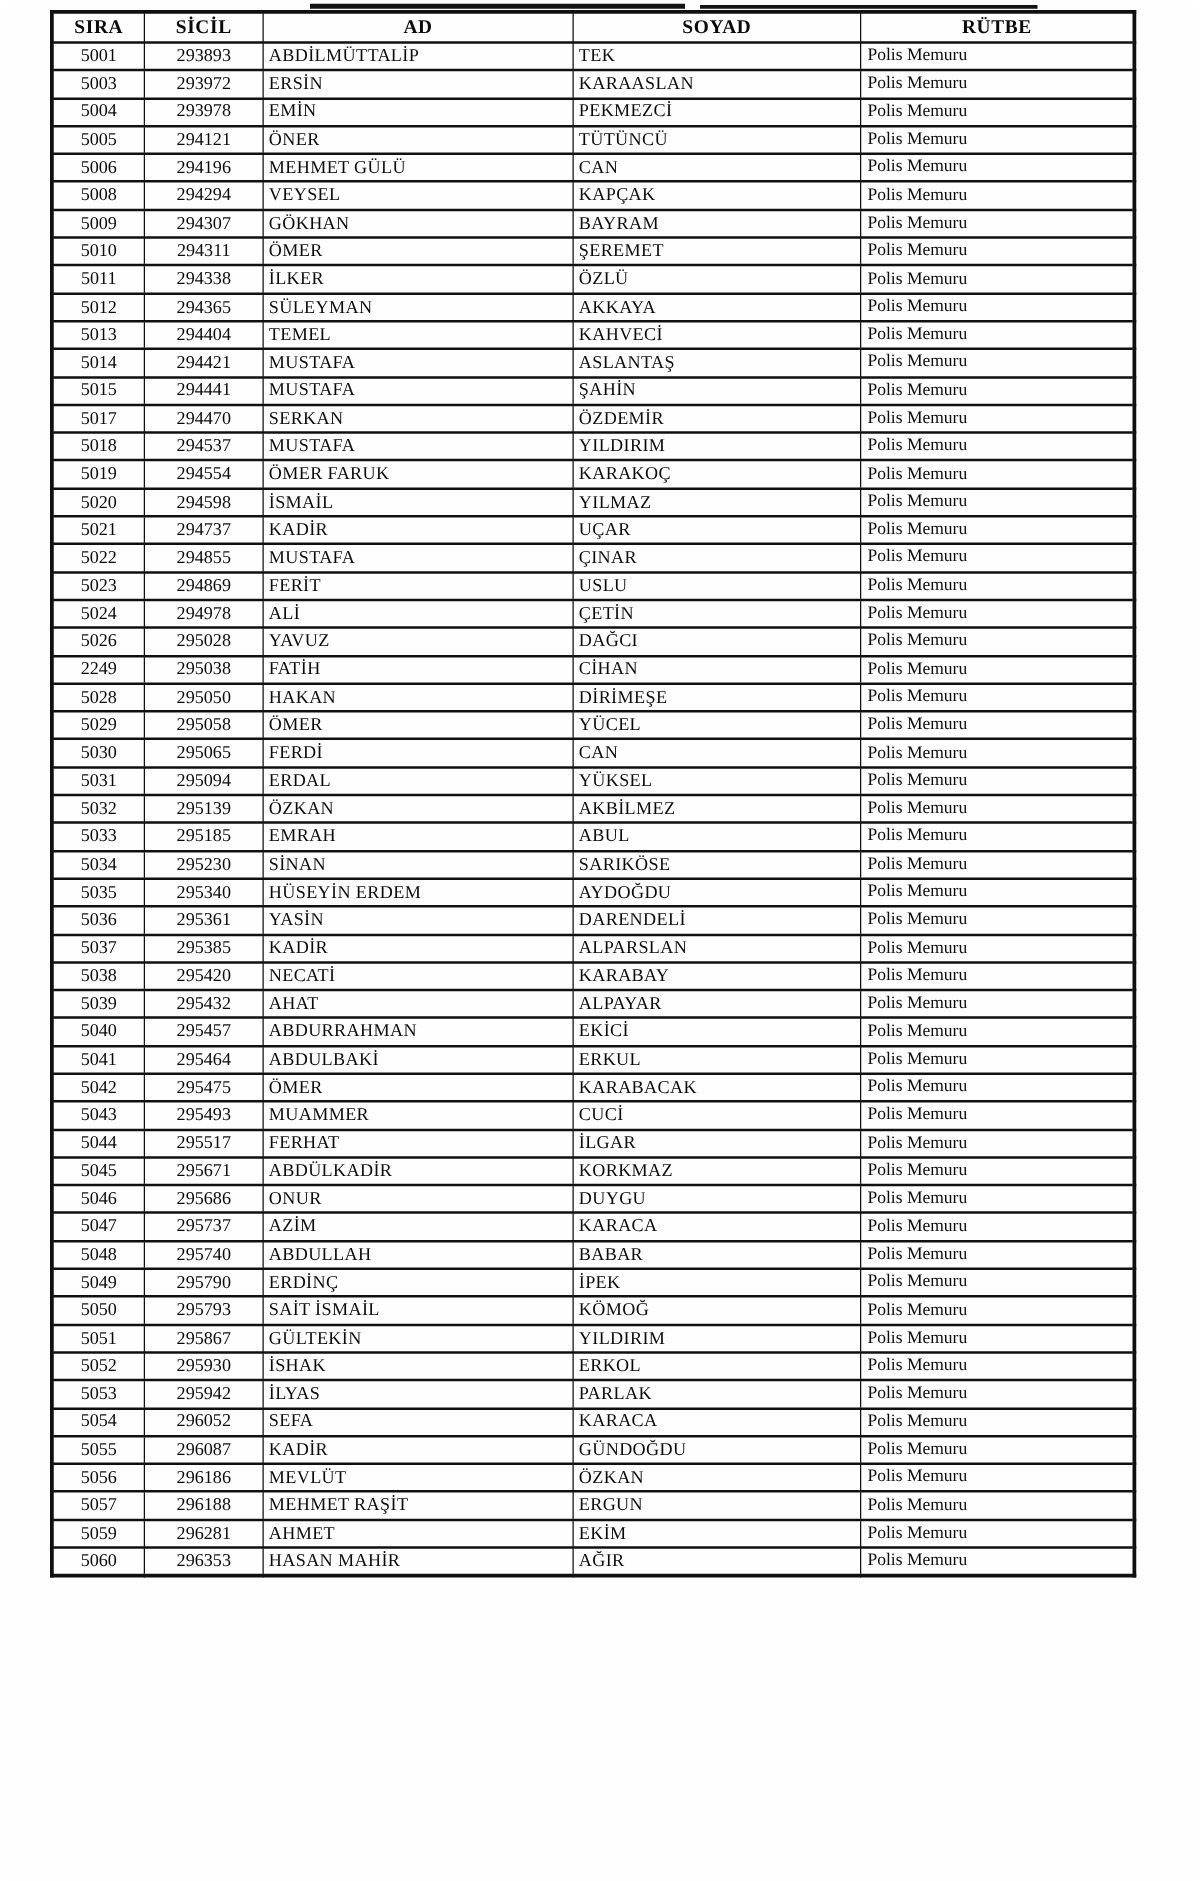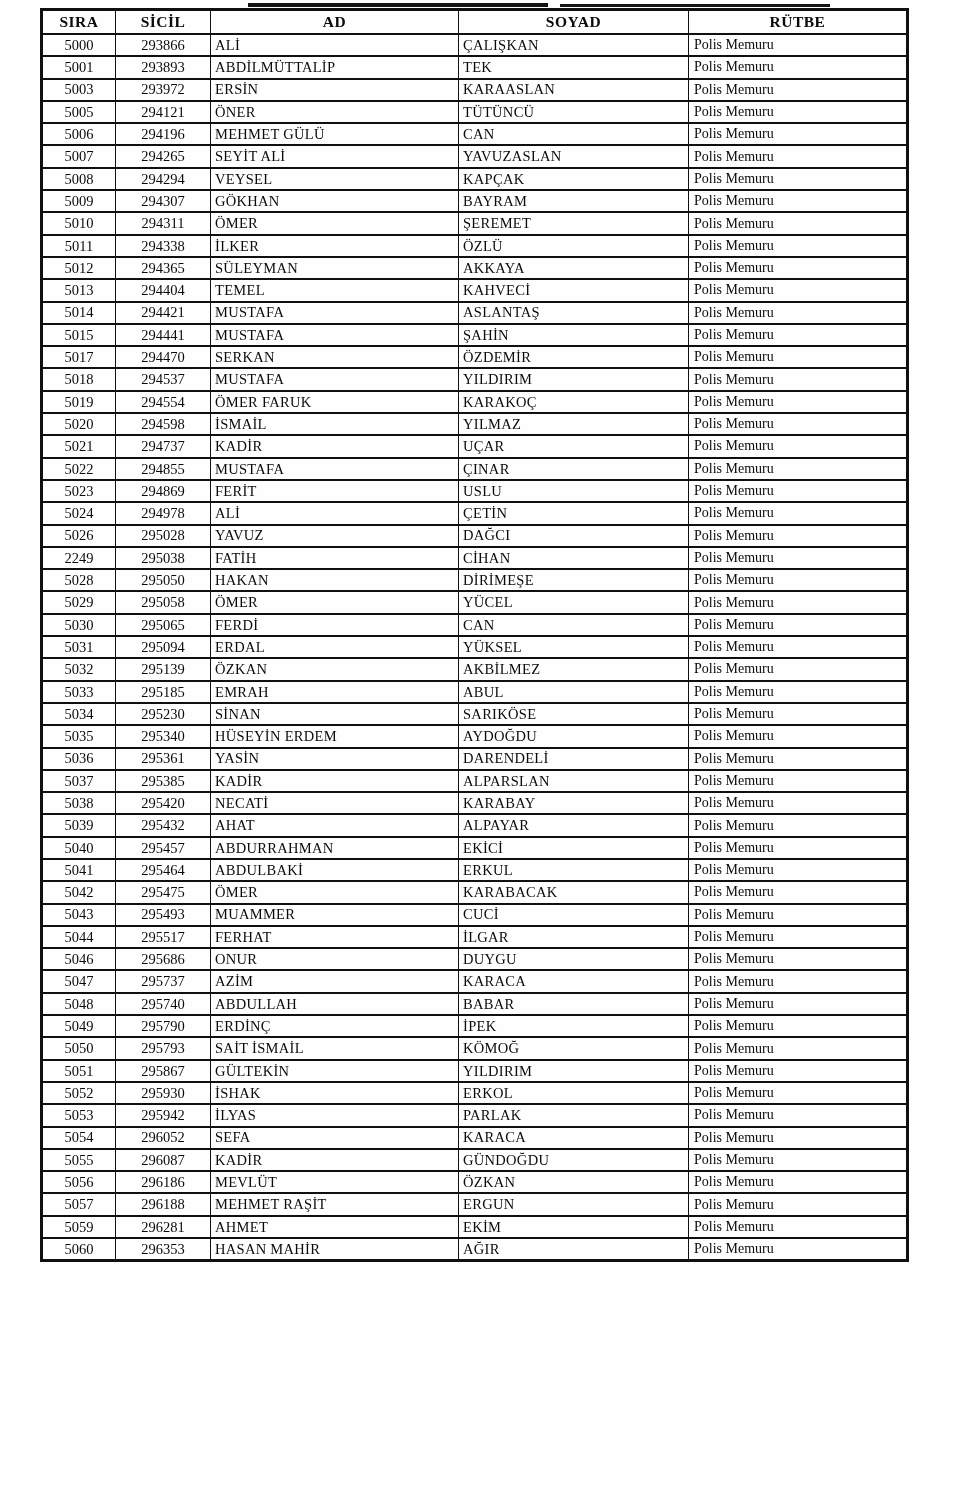--- a/index.html
+++ b/index.html
@@ -97,62 +97,55 @@
       <tr>
           <th>SIRA</th>
           <th>SİCİL</th>
           <th>AD</th>
           <th>SOYAD</th>
           <th>RÜTBE</th>
         </tr>
     </thead>
     <tbody>
         <tr>
-          <td class="col0">5000</td>
-          <td class="col1">293866</td>
-          <td class="col2">ALİ</td>
-          <td class="col3">ÇALIŞKAN</td>
-          <td class="col4">Polis Memuru</td>
-        </tr>
-        <tr>
           <td class="col0">5001</td>
           <td class="col1">293893</td>
           <td class="col2">ABDİLMÜTTALİP</td>
           <td class="col3">TEK</td>
           <td class="col4">Polis Memuru</td>
         </tr>
         <tr>
           <td class="col0">5003</td>
           <td class="col1">293972</td>
           <td class="col2">ERSİN</td>
           <td class="col3">KARAASLAN</td>
           <td class="col4">Polis Memuru</td>
         </tr>
         <tr>
+          <td class="col0">5004</td>
+          <td class="col1">293978</td>
+          <td class="col2">EMİN</td>
+          <td class="col3">PEKMEZCİ</td>
+          <td class="col4">Polis Memuru</td>
+        </tr>
+        <tr>
           <td class="col0">5005</td>
           <td class="col1">294121</td>
           <td class="col2">ÖNER</td>
           <td class="col3">TÜTÜNCÜ</td>
           <td class="col4">Polis Memuru</td>
         </tr>
         <tr>
           <td class="col0">5006</td>
           <td class="col1">294196</td>
           <td class="col2">MEHMET GÜLÜ</td>
           <td class="col3">CAN</td>
           <td class="col4">Polis Memuru</td>
         </tr>
         <tr>
-          <td class="col0">5007</td>
-          <td class="col1">294265</td>
-          <td class="col2">SEYİT ALİ</td>
-          <td class="col3">YAVUZASLAN</td>
-          <td class="col4">Polis Memuru</td>
-        </tr>
-        <tr>
           <td class="col0">5008</td>
           <td class="col1">294294</td>
           <td class="col2">VEYSEL</td>
           <td class="col3">KAPÇAK</td>
           <td class="col4">Polis Memuru</td>
         </tr>
         <tr>
           <td class="col0">5009</td>
           <td class="col1">294307</td>
           <td class="col2">GÖKHAN</td>
@@ -381,20 +374,27 @@
           <td class="col1">295493</td>
           <td class="col2">MUAMMER</td>
           <td class="col3">CUCİ</td>
           <td class="col4">Polis Memuru</td>
         </tr>
         <tr>
           <td class="col0">5044</td>
           <td class="col1">295517</td>
           <td class="col2">FERHAT</td>
           <td class="col3">İLGAR</td>
+          <td class="col4">Polis Memuru</td>
+        </tr>
+        <tr>
+          <td class="col0">5045</td>
+          <td class="col1">295671</td>
+          <td class="col2">ABDÜLKADİR</td>
+          <td class="col3">KORKMAZ</td>
           <td class="col4">Polis Memuru</td>
         </tr>
         <tr>
           <td class="col0">5046</td>
           <td class="col1">295686</td>
           <td class="col2">ONUR</td>
           <td class="col3">DUYGU</td>
           <td class="col4">Polis Memuru</td>
         </tr>
         <tr>

